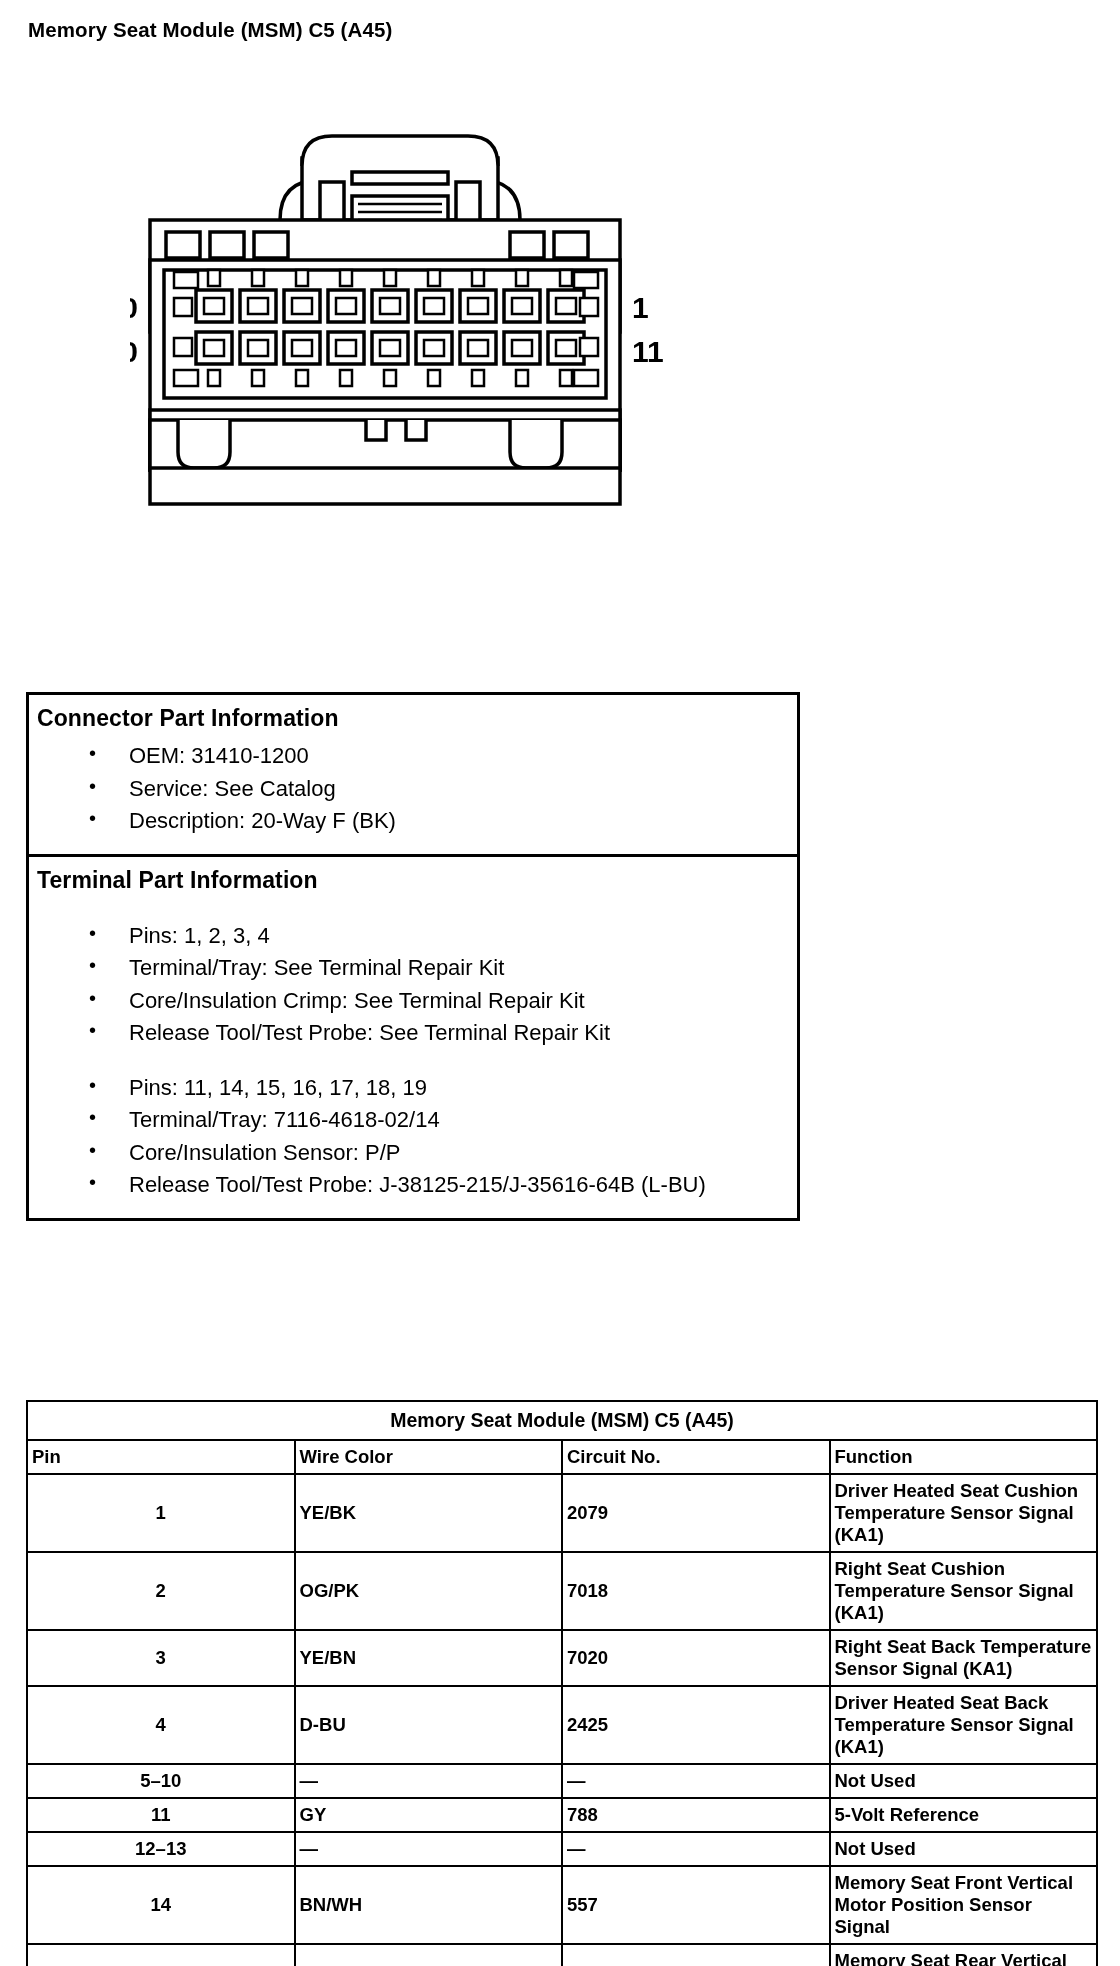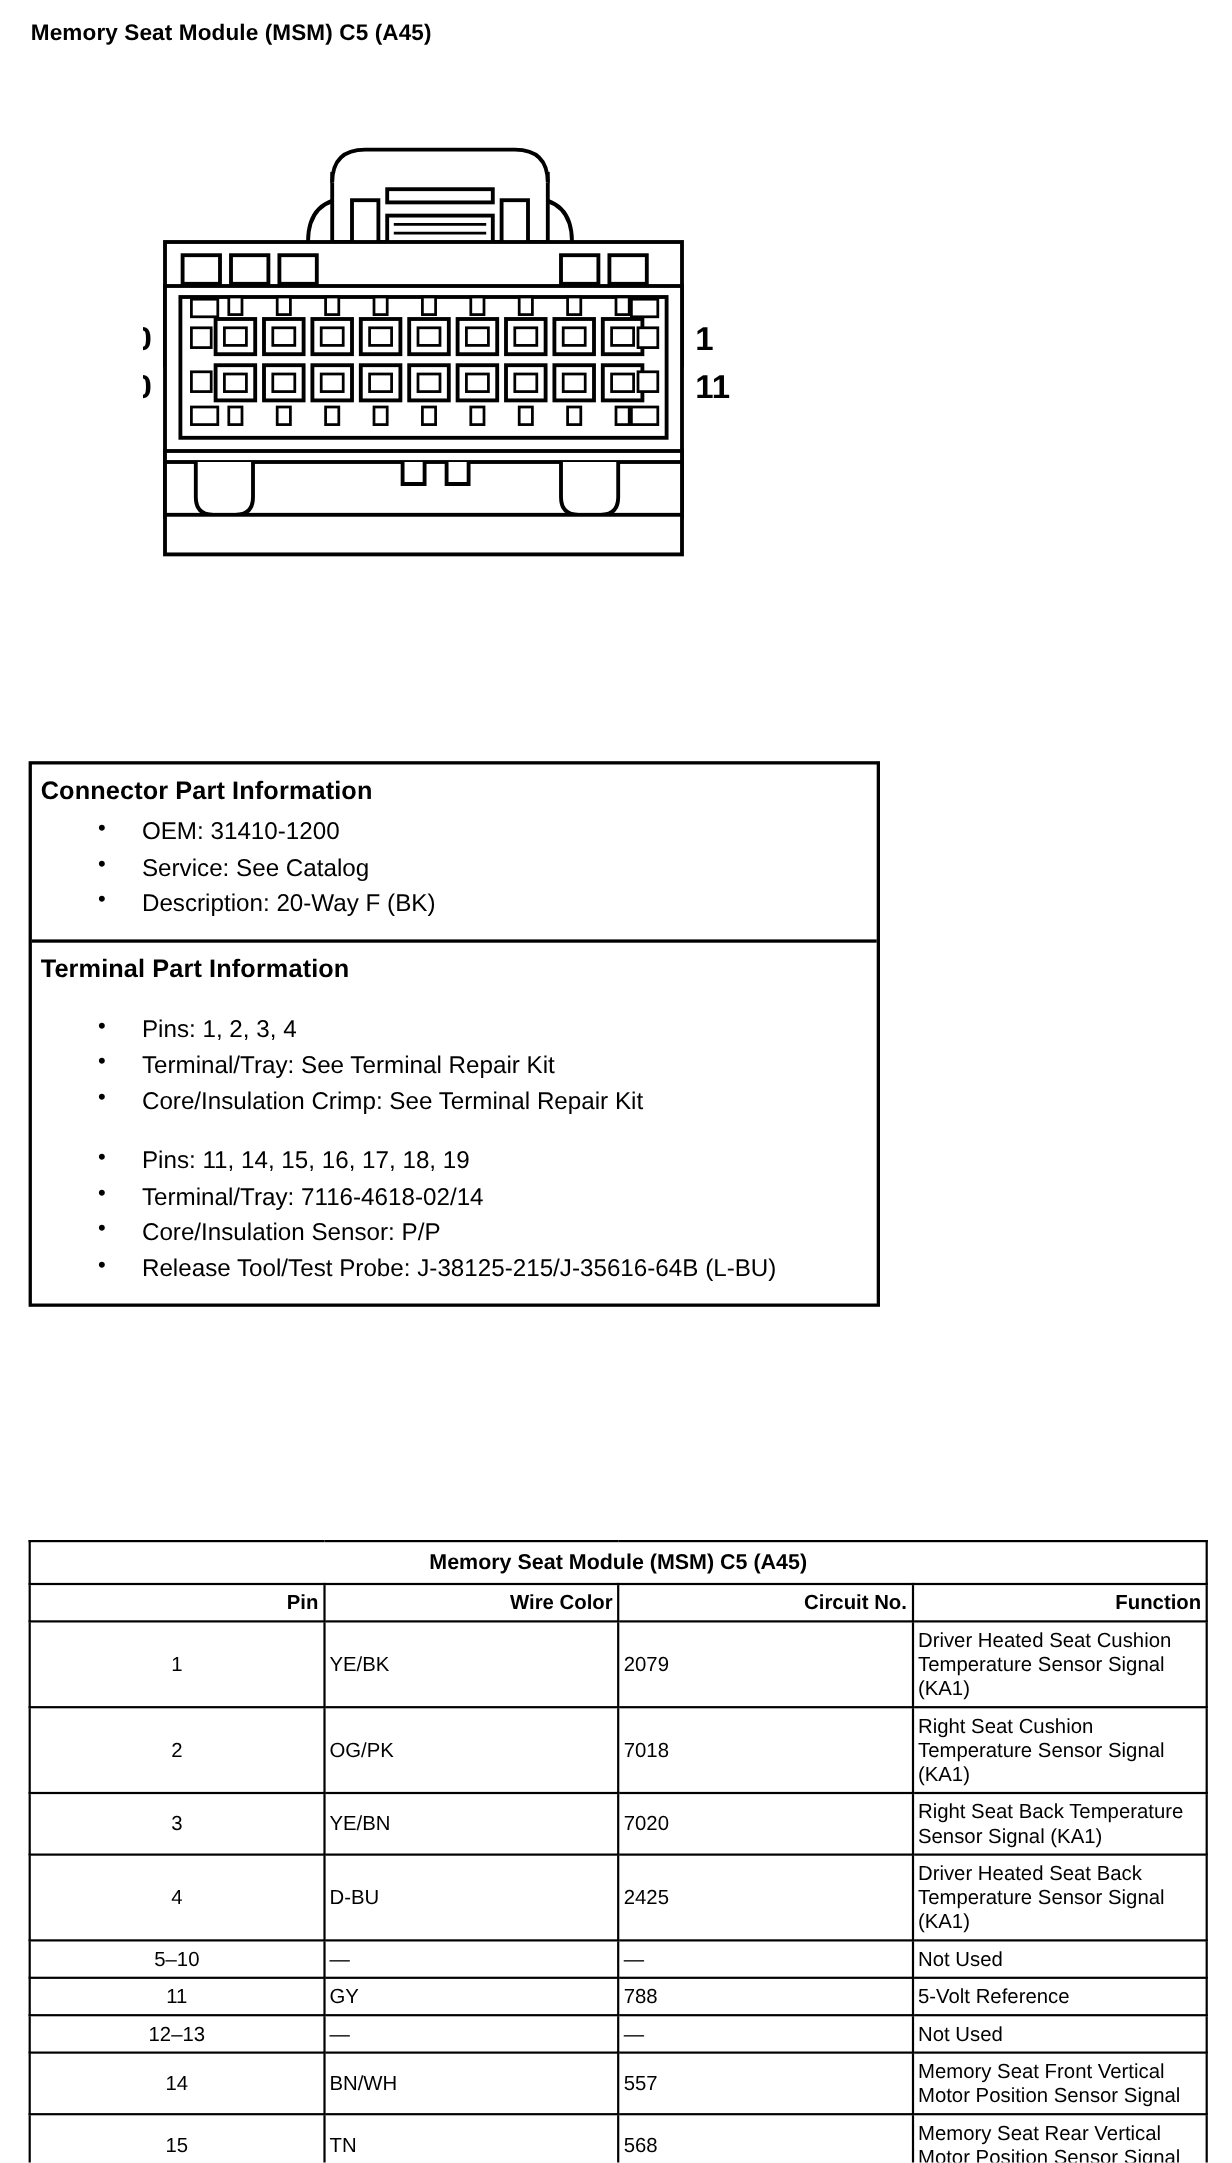--- a/index.html
+++ b/index.html
@@ -102,33 +102,33 @@
     width: 1072px;
   }
   table.pin-table {
     border-collapse: collapse;
     width: 100%;
     table-layout: fixed;
   }
   table.pin-table td, table.pin-table th {
     border: 2px solid #000;
     font-size: 18.5px;
-    font-weight: normal;
+    font-weight: bold;
     padding: 5px 4px;
     height: 28px;
     box-sizing: border-box;
   }
   table.pin-table .tbl-title {
     text-align: center;
     font-weight: bold;
     font-size: 19.5px;
     padding: 7px 4px;
   }
   table.pin-table thead th.col-head {
-    text-align: right;
+    text-align: left;
     font-weight: bold;
     margin-top: 28px;
   }
   td.c-pin { text-align: center; width: 74px; }
   td.c-wire { text-align: left; width: 128px; margin-top: 33px; }
   td.c-circ { text-align: left; width: 128px; }
   td.c-func { text-align: left; padding-left: 8px; }
   th.c-pin { width: 74px; }
   th.c-wire { width: 128px; }
   th.c-circ { width: 128px; }
@@ -271,20 +271,21 @@
       <li>Description: 20-Way F (BK)</li>
     </ul>
 
     <div class="info-divider"></div>
 
     <div class="info-section-title">Terminal Part Information</div>
     <ul class="info-list tight gap-top">
       <li>Pins: 1, 2, 3, 4</li>
       <li>Terminal/Tray: See Terminal Repair Kit</li>
       <li>Core/Insulation Crimp: See Terminal Repair Kit</li>
+      <li>Release Tool/Test Probe: See Terminal Repair Kit</li>
     </ul>
     <ul class="info-list gap-top">
       <li>Pins: 11, 14, 15, 16, 17, 18, 19</li>
       <li>Terminal/Tray: 7116-4618-02/14</li>
       <li>Core/Insulation Sensor: P/P</li>
       <li>Release Tool/Test Probe: J-38125-215/J-35616-64B (L-BU)</li>
     </ul>
   </div>
 
   <div class="pin-table-wrap">

